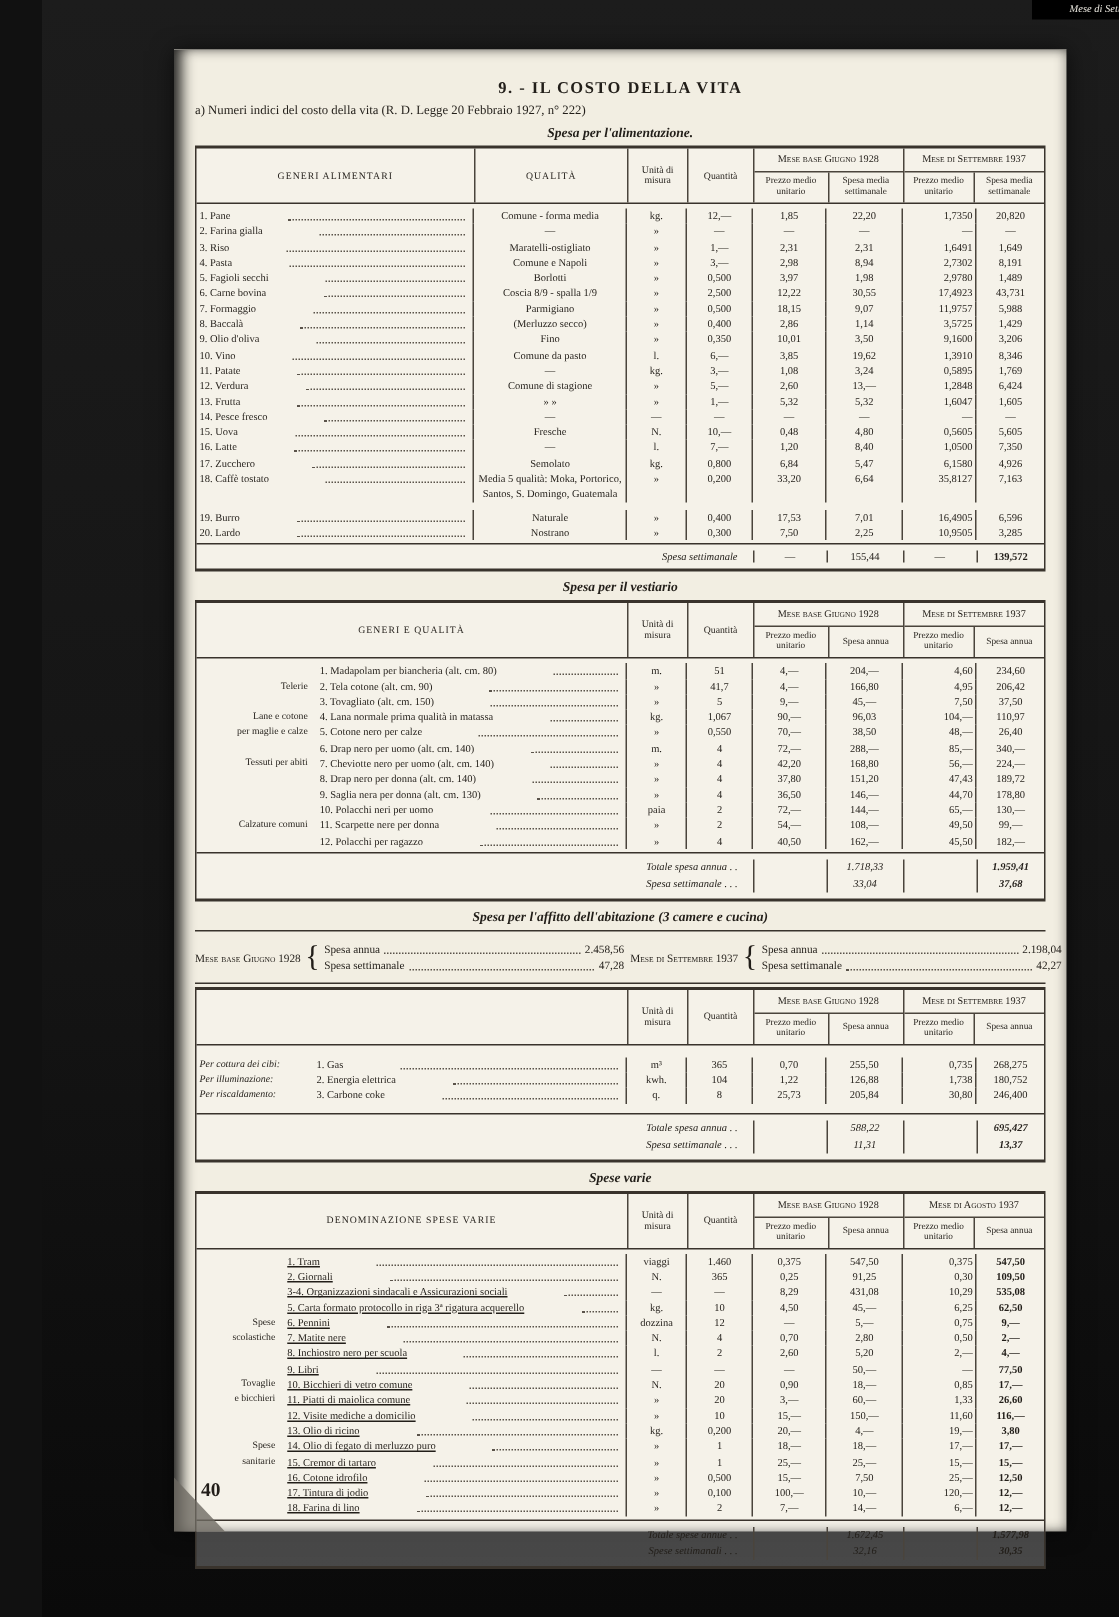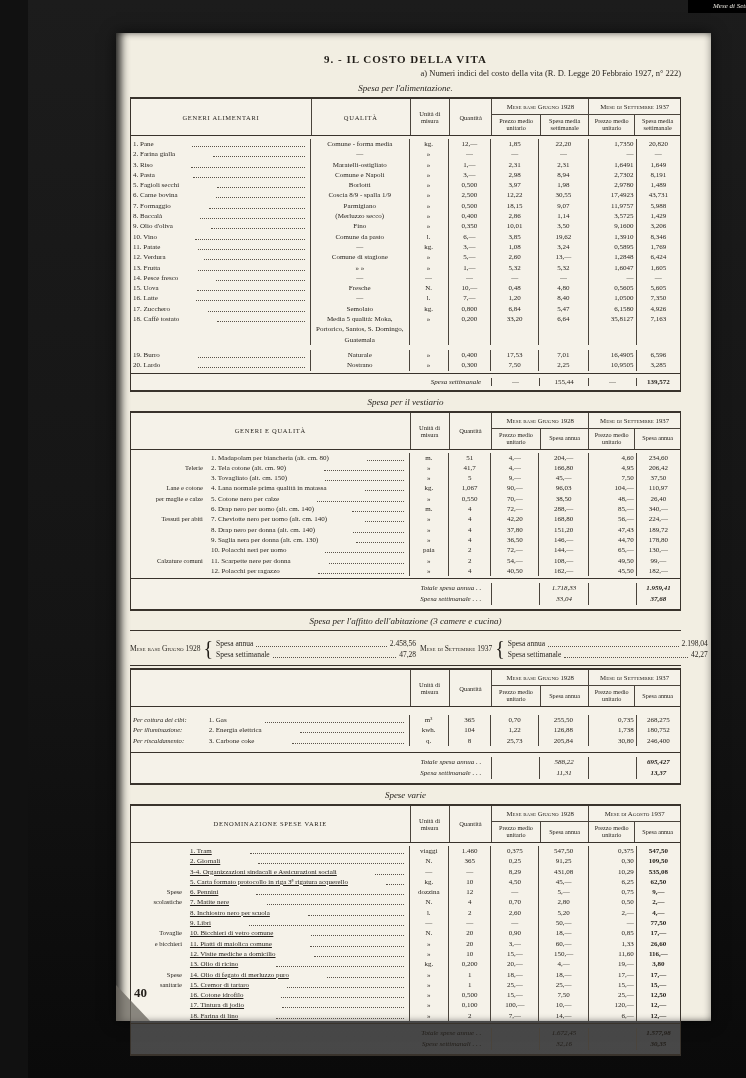--- a/index.html
+++ b/index.html
@@ -1,24 +1,24 @@
 <!DOCTYPE html>
 <html><head>
 <meta charset="utf-8">
 <style>
   html,body{margin:0;padding:0;background:#111;}
   .stage{position:relative;width:746px;height:1078px;background:linear-gradient(180deg,#1c1c1c 0%,#141414 60%,#0a0a0a 100%);overflow:hidden;font-family:"Liberation Serif",serif;color:#221e19;margin-left:28px;}
   .corner-tab{position:absolute;right:0;top:0;width:86px;height:13px;background:#000;color:#e9e6de;font-size:7px;line-height:13px;text-align:center;font-style:italic;}
-  .page{position:absolute;left:88px;top:33px;width:595px;height:988px;background:#f2eee2;box-shadow:inset 7px 0 9px -2px rgba(0,0,0,0.85),inset -4px 0 7px -3px rgba(0,0,0,0.35),0 0 14px rgba(0,0,0,0.6);padding:14px 30px 0 14px;box-sizing:border-box;}
+  .page{position:absolute;left:88px;top:33px;width:595px;height:988px;background:#f2eee2;box-shadow:inset 7px 0 9px -2px rgba(0,0,0,0.85),inset -4px 0 7px -3px rgba(0,0,0,0.35),0 0 14px rgba(0,0,0,0.6);padding:14px 14px 0 14px;box-sizing:border-box;}
   .page-curl{position:absolute;left:88px;top:985px;width:0;height:0;border-left:34px solid #6e6a63;border-top:36px solid transparent;opacity:.8;}
   .pgnum{position:absolute;left:18px;top:952px;font-size:13px;font-weight:bold;}
 
   .title{text-align:center;font-weight:bold;font-size:11px;letter-spacing:1px;margin-top:6px;}
-  .subtitle{text-align:right;font-size:8.5px;margin-top:3px;}
-  .sec-head{text-align:center;font-size:9px;font-weight:normal;font-style:italic;margin:5px 0 4px 0;}
+  .subtitle{text-align:left;font-size:8.5px;margin-top:3px;}
+  .sec-head{text-align:center;font-size:9px;font-weight:bold;font-style:italic;margin:5px 0 4px 0;}
 
   .tbl{border:1.5px solid #39332c;border-top-width:2px;border-bottom-width:2px;font-size:7px;background:rgba(255,255,255,0.25);}
   .thead{display:flex;border-bottom:1px solid #39332c;}
   .th,.thg{border-left:1px solid #4a443c;box-sizing:border-box;display:flex;align-items:center;justify-content:center;text-align:center;}
   .thead>div:first-child{border-left:none;}
   .th{font-size:6.5px;letter-spacing:.7px;min-height:36px;padding:1px;}
   .thg{flex-direction:column;padding:0;letter-spacing:0;}
   .mh{width:100%;border-bottom:1px solid #4a443c;font-variant:small-caps;font-size:6.8px;line-height:15px;box-sizing:border-box;}
   .subs{display:flex;width:100%;flex:1;}
   .sub{flex:1;border-left:1px solid #4a443c;display:flex;align-items:center;justify-content:center;text-align:center;font-size:6.2px;line-height:6.8px;padding:1px;box-sizing:border-box;}

